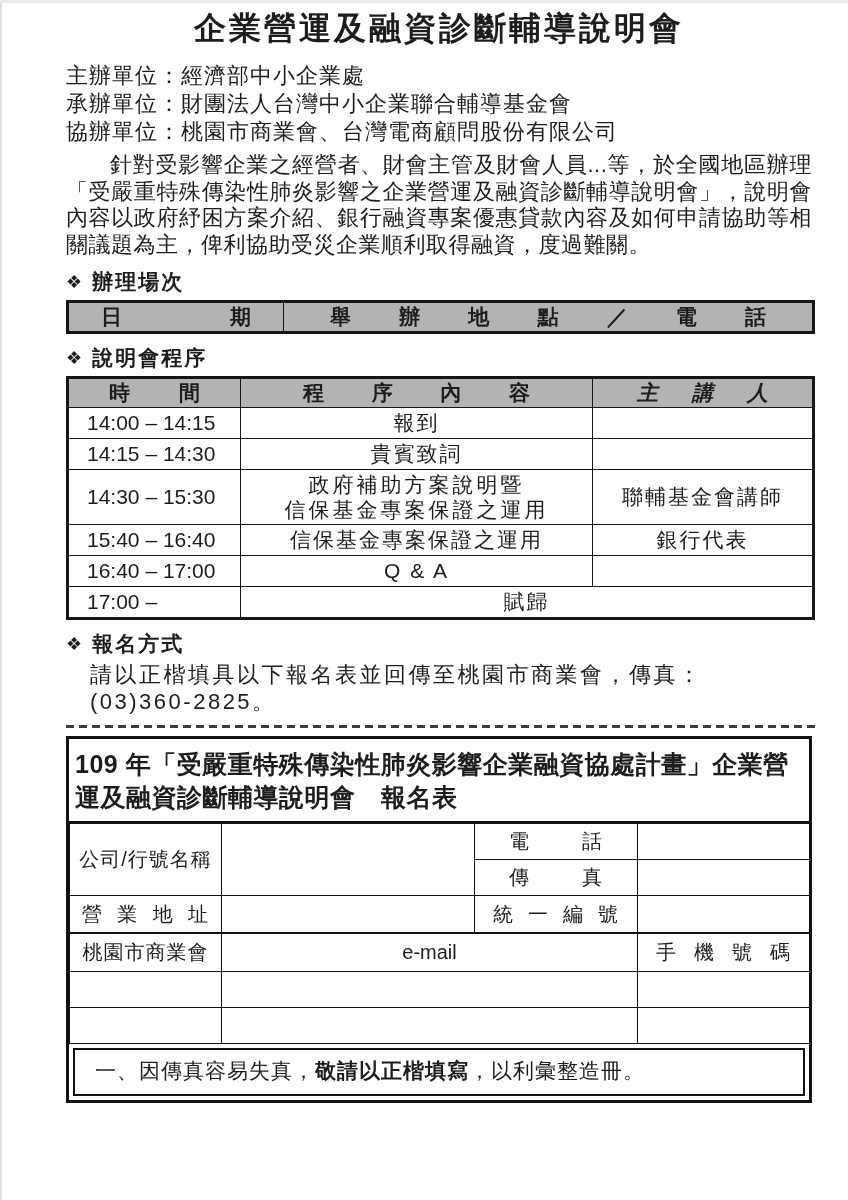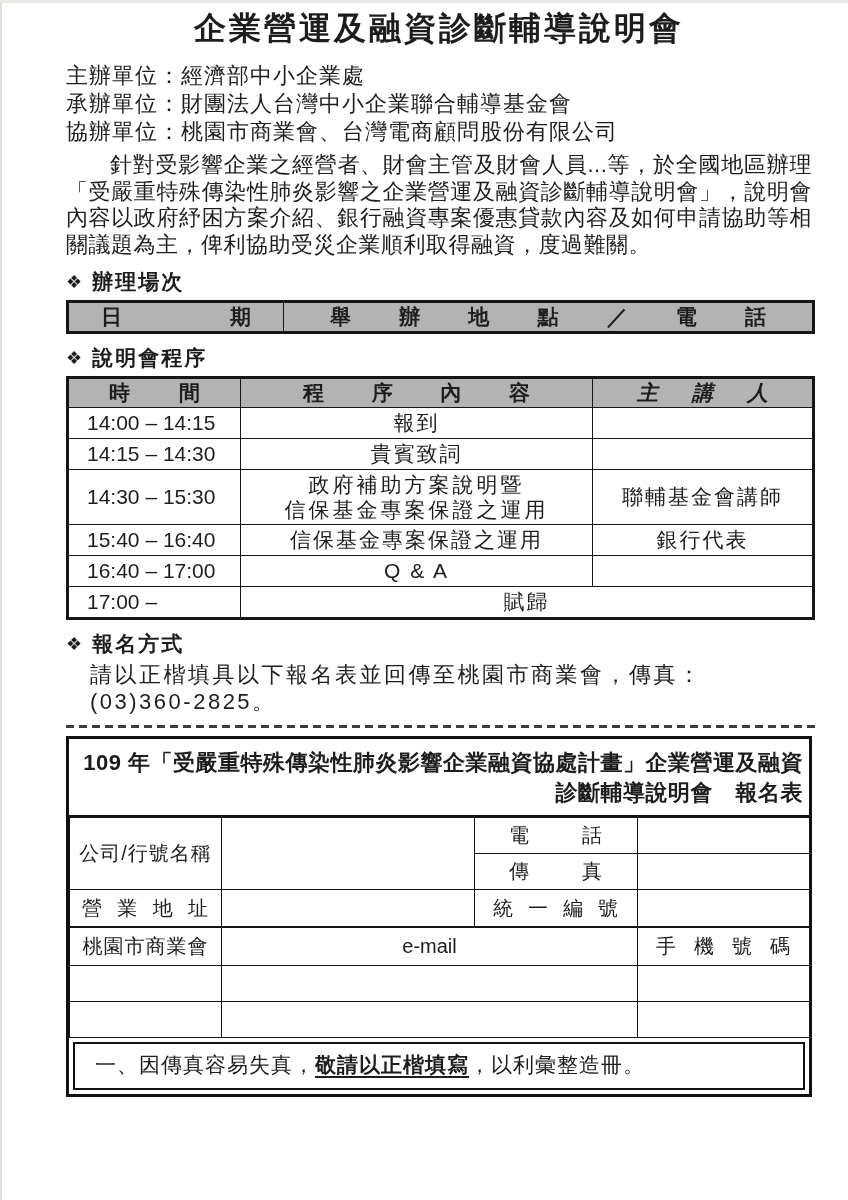--- a/index.html
+++ b/index.html
@@ -75,22 +75,22 @@
   .cutline{
     margin-top:10px;height:3px;width:750px;
     background:repeating-linear-gradient(90deg,#3c3c3c 0 8px,transparent 8px 13px);
   }
 
   .form-box{
     margin-top:8px;width:740px;
     border:3px solid #111;
   }
   .form-title{
-    padding:9px 6px 7px 6px;text-align:right;
-    font-size:22px;font-weight:bold;letter-spacing:0.5px;
+    padding:9px 6px 7px 6px;text-align:left;
+    font-size:25px;font-weight:bold;letter-spacing:0.5px;
     border-bottom:2px solid #111;
   }
   .form-table{width:100%;}
   .form-table td{
     border:1.5px solid #111;
     font-size:20px;overflow:hidden;
   }
   .form-table tr.part-head td{border-top:2.5px solid #111;}
   td.lbl{text-align:center;letter-spacing:1px;}
   td.lbl-spread{padding:0 12px;}
@@ -101,21 +101,20 @@
   .r35 td{height:35px;}
   td.email-cell{text-align:center;letter-spacing:0;}
 
   .notes-box{
     margin:4px;border:2px solid #111;
     padding:8px 12px 10px 20px;
     font-size:21px;line-height:26px;letter-spacing:1px;
   }
   .note-em{
     font-weight:bold;
-    text-decoration:underline;
     text-decoration-thickness:2px;
     text-underline-offset:4px;
   }
 </style>
 </head>
 <body>
 
 <div class="scan-edge-left"></div>
 <div class="scan-edge-top"></div>
 

